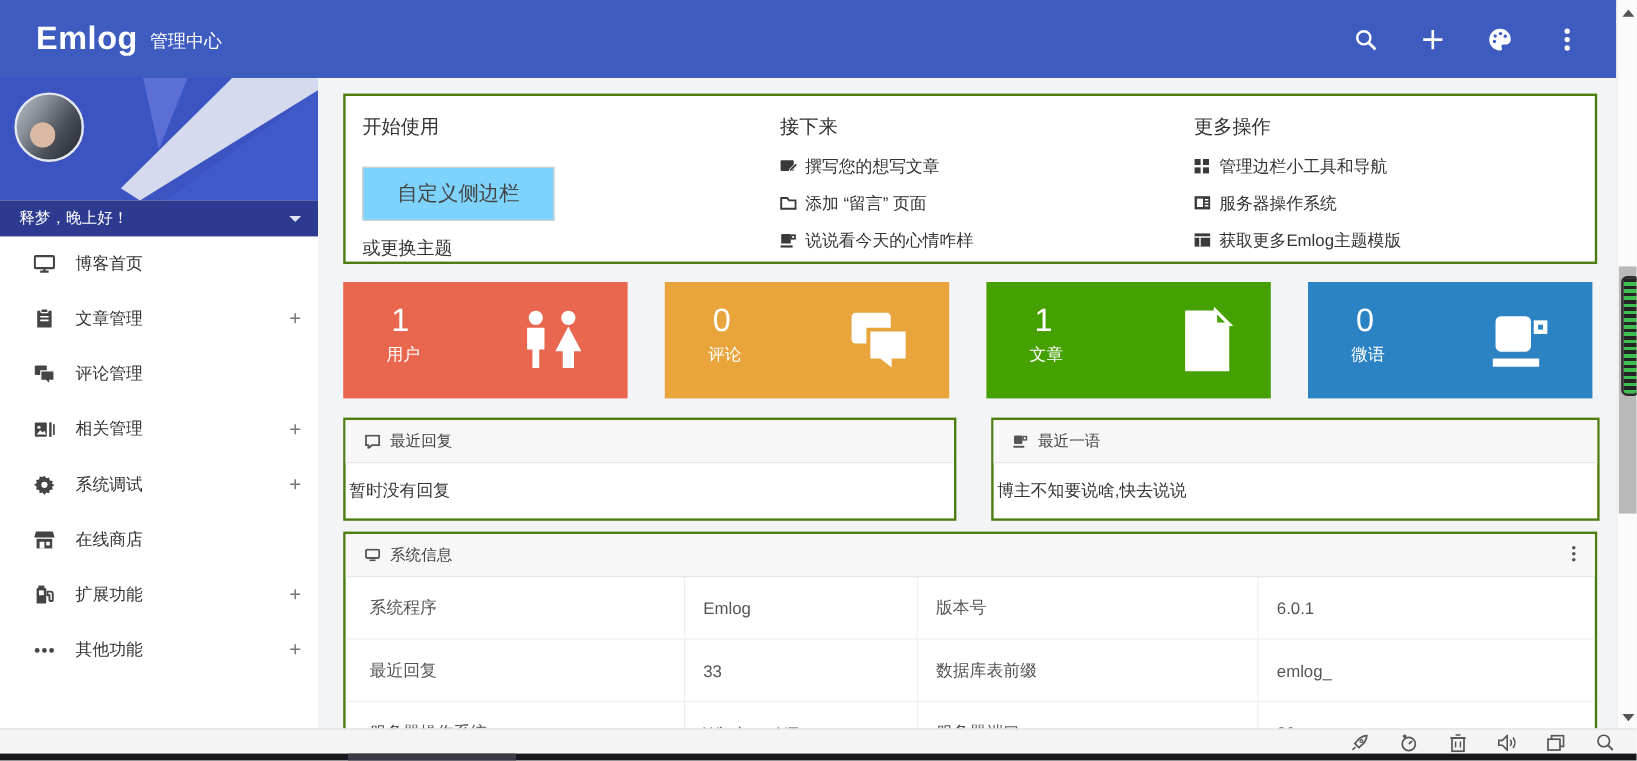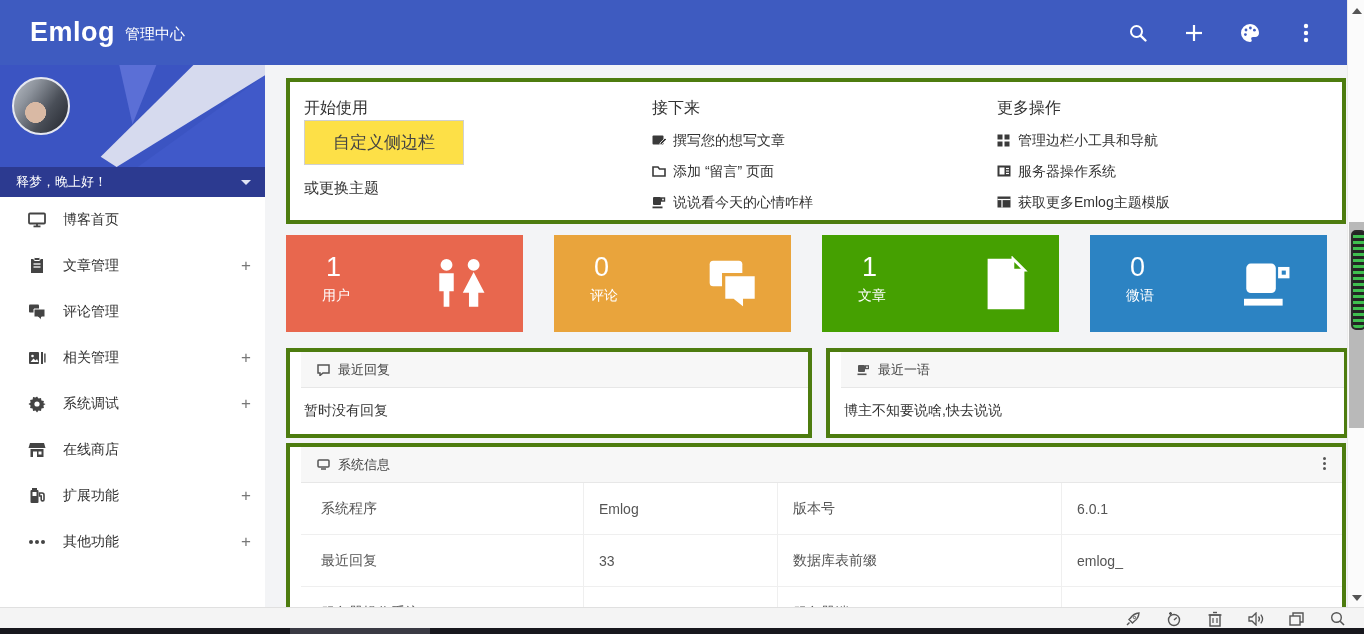--- a/index.html
+++ b/index.html
@@ -36,31 +36,31 @@
   .greet{left:0;top:102px;width:265px;height:30px;background:#2c3a90;color:#fff;display:flex;align-items:center;cursor:pointer;text-align:center;}
   .greet span{font-size:13px;margin-left:16px;}
   .caret{position:absolute;right:14px;top:13px;width:0;height:0;border-left:5px solid transparent;border-right:5px solid transparent;border-top:5px solid #dfe3f5;}
   .menu{left:0;top:132px;width:265px;}
   .mi{position:relative;height:46px;display:flex;align-items:center;cursor:pointer;color:#444;}
   .mi .ic{width:18px;height:18px;margin-left:28px;display:flex;align-items:center;justify-content:center;}
   .mi .lbl{font-size:14px;color:#333;margin-left:17px;}
   .mi .plus{position:absolute;right:14px;color:#777;font-size:17px;font-weight:400;}
 
   
-  .panel{background:#fff;border:4px solid #4d7c0f;padding-left:11px;}
+  .panel{background:#fff;border:2px solid #4d7c0f;}
   .phead{height:35px;background:#f7f7f7;border-bottom:1px solid #e7e7e7;display:flex;align-items:center;color:#444;}
   .phead .pic{margin-left:16px;display:flex;}
   .phead .ptitle{font-size:13px;margin-left:8px;}
 
   
   .welcome{left:286px;top:78px;width:1041px;height:138px;}
   .wcol{position:absolute;top:0;}
   .wc1{left:14px;} .wc2{left:362px;} .wc3{left:707px;}
   .wtitle{font-size:16px;color:#333;margin-top:16px;}
-  .wbtn{margin-top:1px;background:#fde047;border:1px solid #d0d0d0;color:#444;font-size:17px;padding:10px 28px;cursor:pointer;font-family:inherit;}
+  .wbtn{margin-top:22px;background:#7dd3fc;border:1px solid #d0d0d0;color:#444;font-size:17px;padding:10px 28px;cursor:pointer;font-family:inherit;}
   .wlink{font-size:15px;color:#333;margin-top:14px;cursor:pointer;}
   .witem{display:flex;align-items:center;margin-top:12px;cursor:pointer;height:19px;}
   .witem .wic{width:14px;height:14px;display:flex;margin-right:7px;color:#3a3a3a;}
   .witem span{font-size:14px;color:#333;}
 
   
   .card{top:235px;width:237px;height:97px;color:#fff;cursor:pointer;}
   .cnum{position:absolute;left:40px;top:17px;font-size:27px;}
   .clab{position:absolute;left:36px;top:52px;font-size:14px;}
   .cicon{position:absolute;right:30px;top:50%;transform:translateY(-50%);display:flex;}

